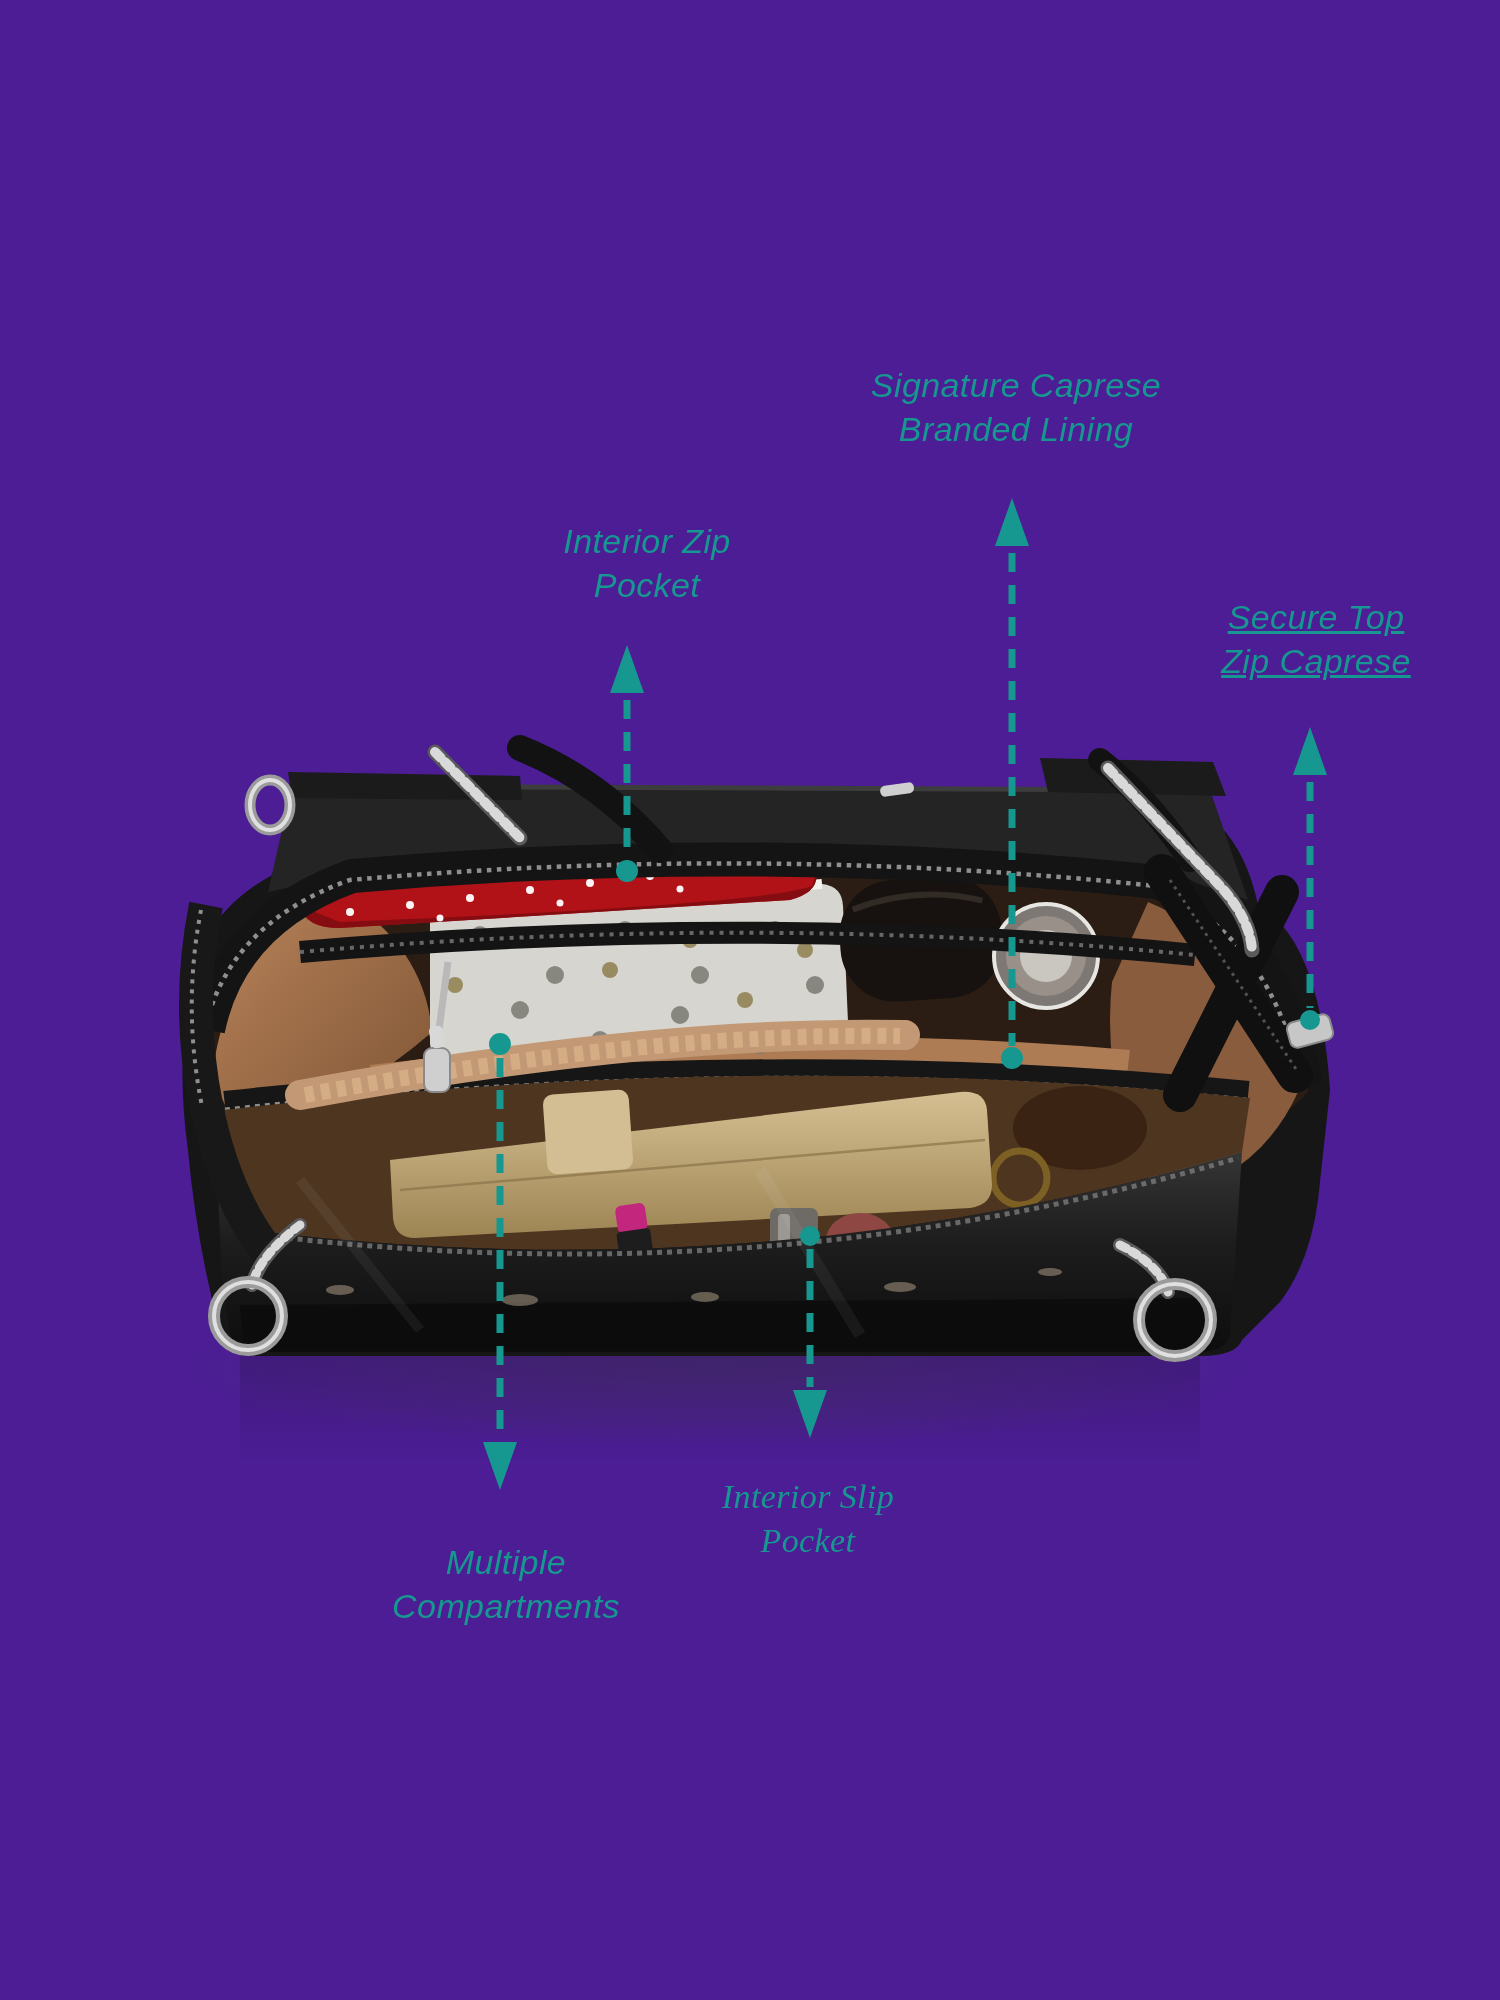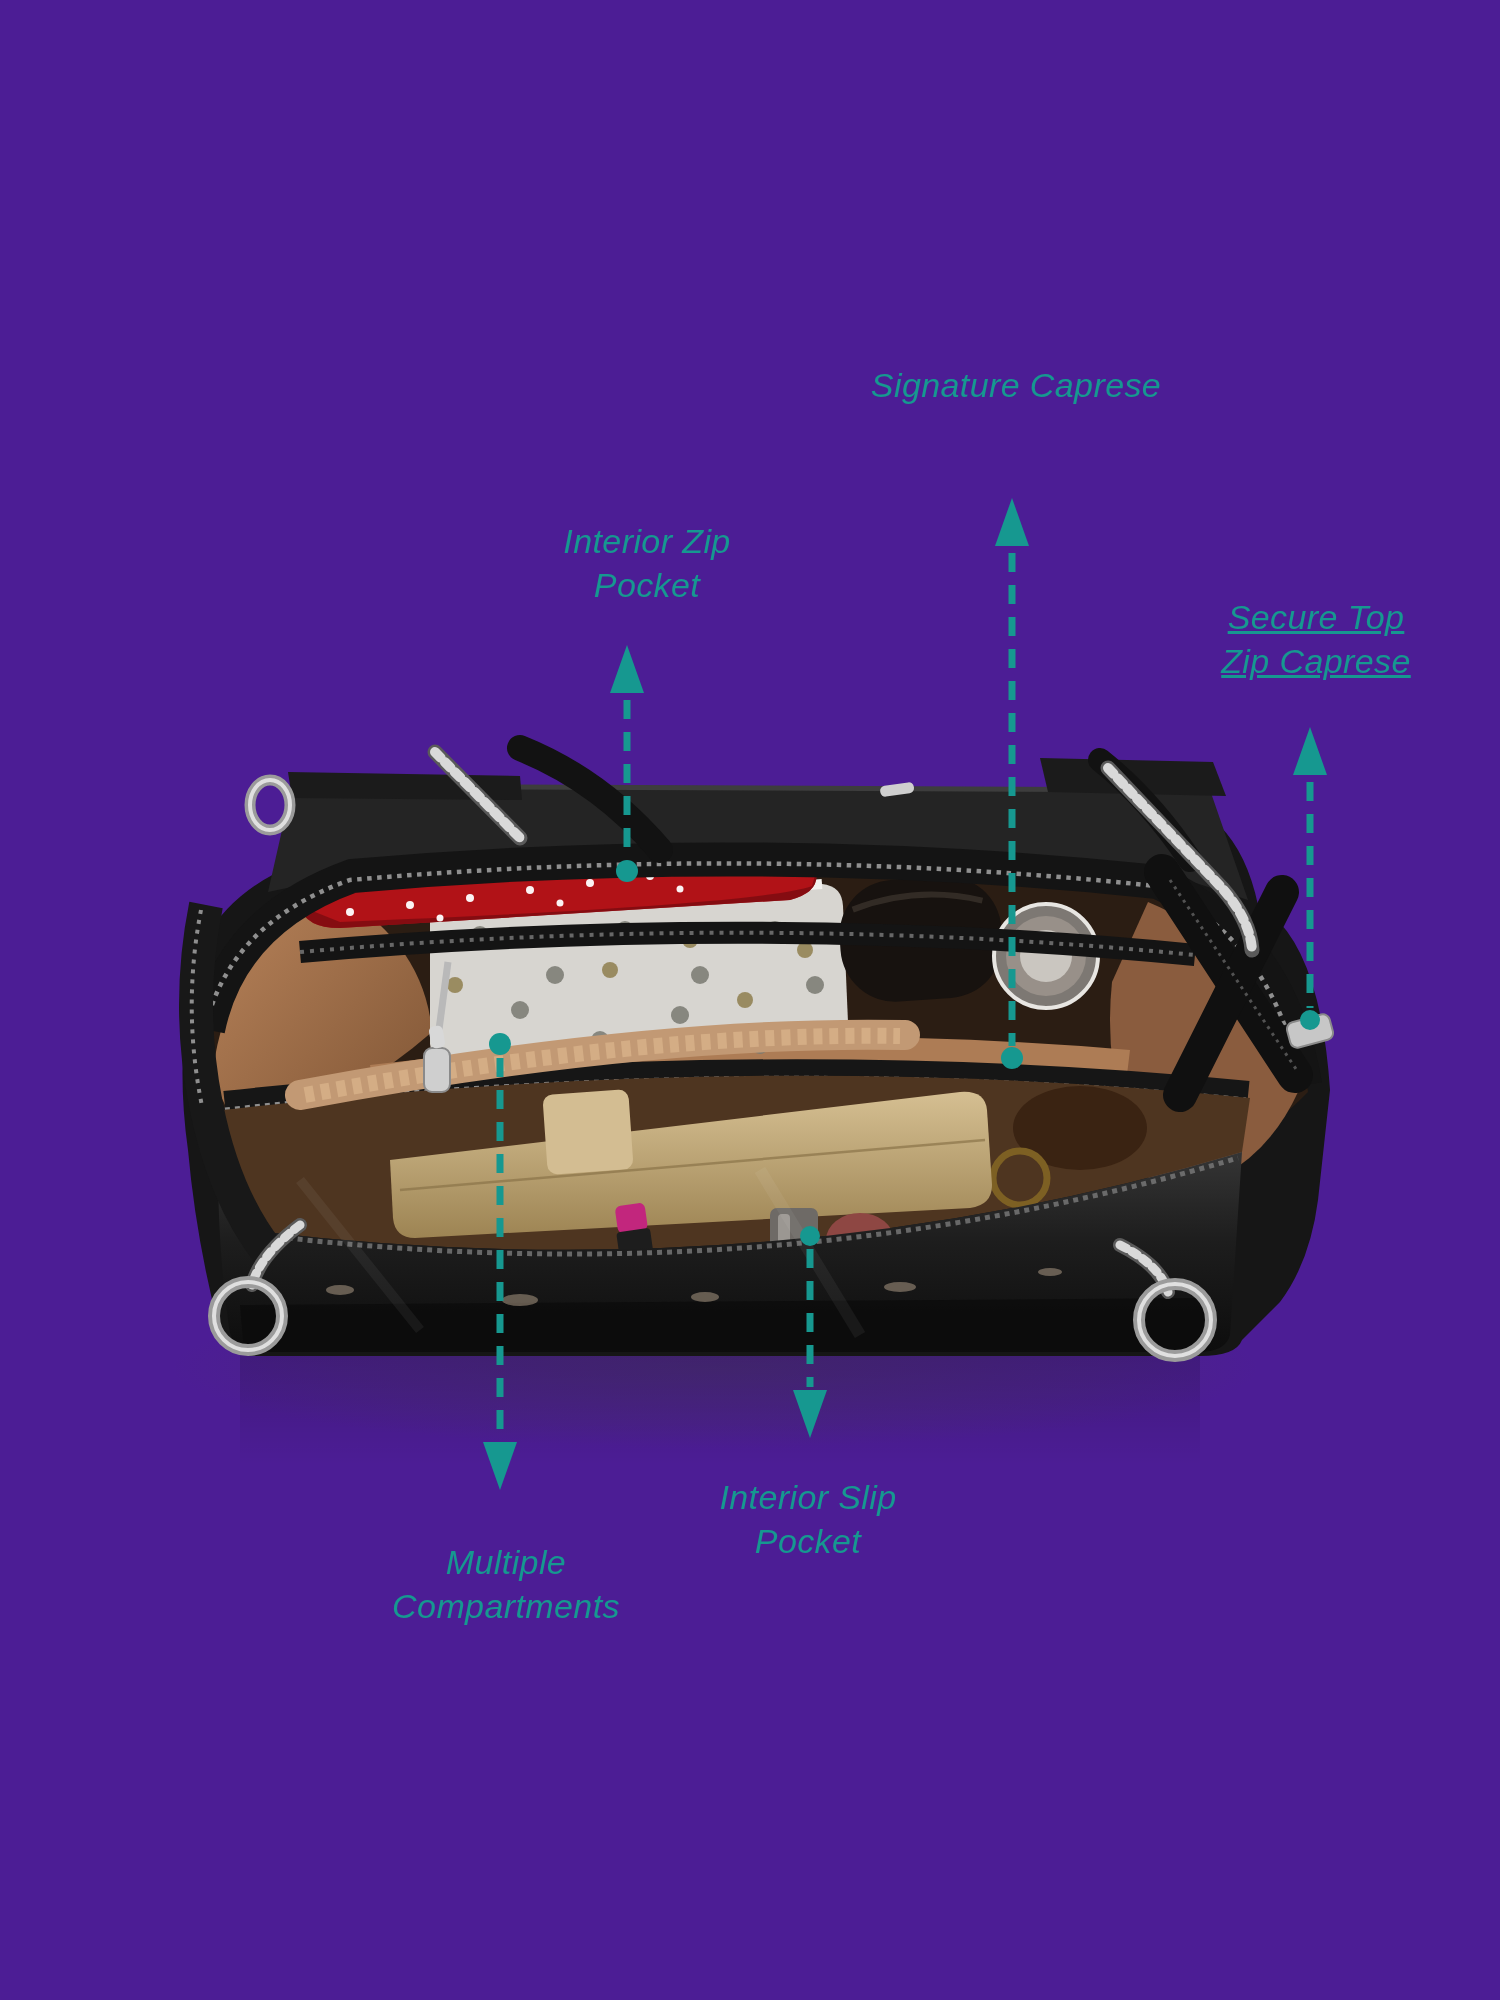--- a/index.html
+++ b/index.html
@@ -274,35 +274,36 @@
     </g>
     <g>
       <circle class="anchor-dot" cx="810" cy="1236" r="10"></circle>
       <line class="arrow-line" x1="810" y1="1249" x2="810" y2="1387"></line>
       <polygon class="arrow-head" points="810,1438 793,1390 827,1390"></polygon>
     </g>
   </svg>
 
   <div class="feature-label" style="left:1016px; top:363px;">
     <span>Signature Caprese</span>
+    <span>Branded Lining</span>
   </div>
 
   <div class="feature-label" style="left:623px; top:519px;margin-left:24px;">
     <span>Interior Zip</span>
     <span>Pocket</span>
   </div>
 
   <div class="feature-label" style="left:1316px; top:595px;text-decoration:underline;">
     <span>Secure Top</span>
     <span>Zip Caprese</span>
   </div>
 
   <div class="feature-label" style="left:506px; top:1540px;">
     <span>Multiple</span>
     <span>Compartments</span>
   </div>
 
-  <div class="feature-label" style="left:808px; top:1475px;">
+  <div class="feature-label" style="left:808px; top:1475px;font-family:Liberation Serif, serif;">
     <span>Interior Slip</span>
     <span>Pocket</span>
   </div>
 
 </div>
 
 </body></html>

